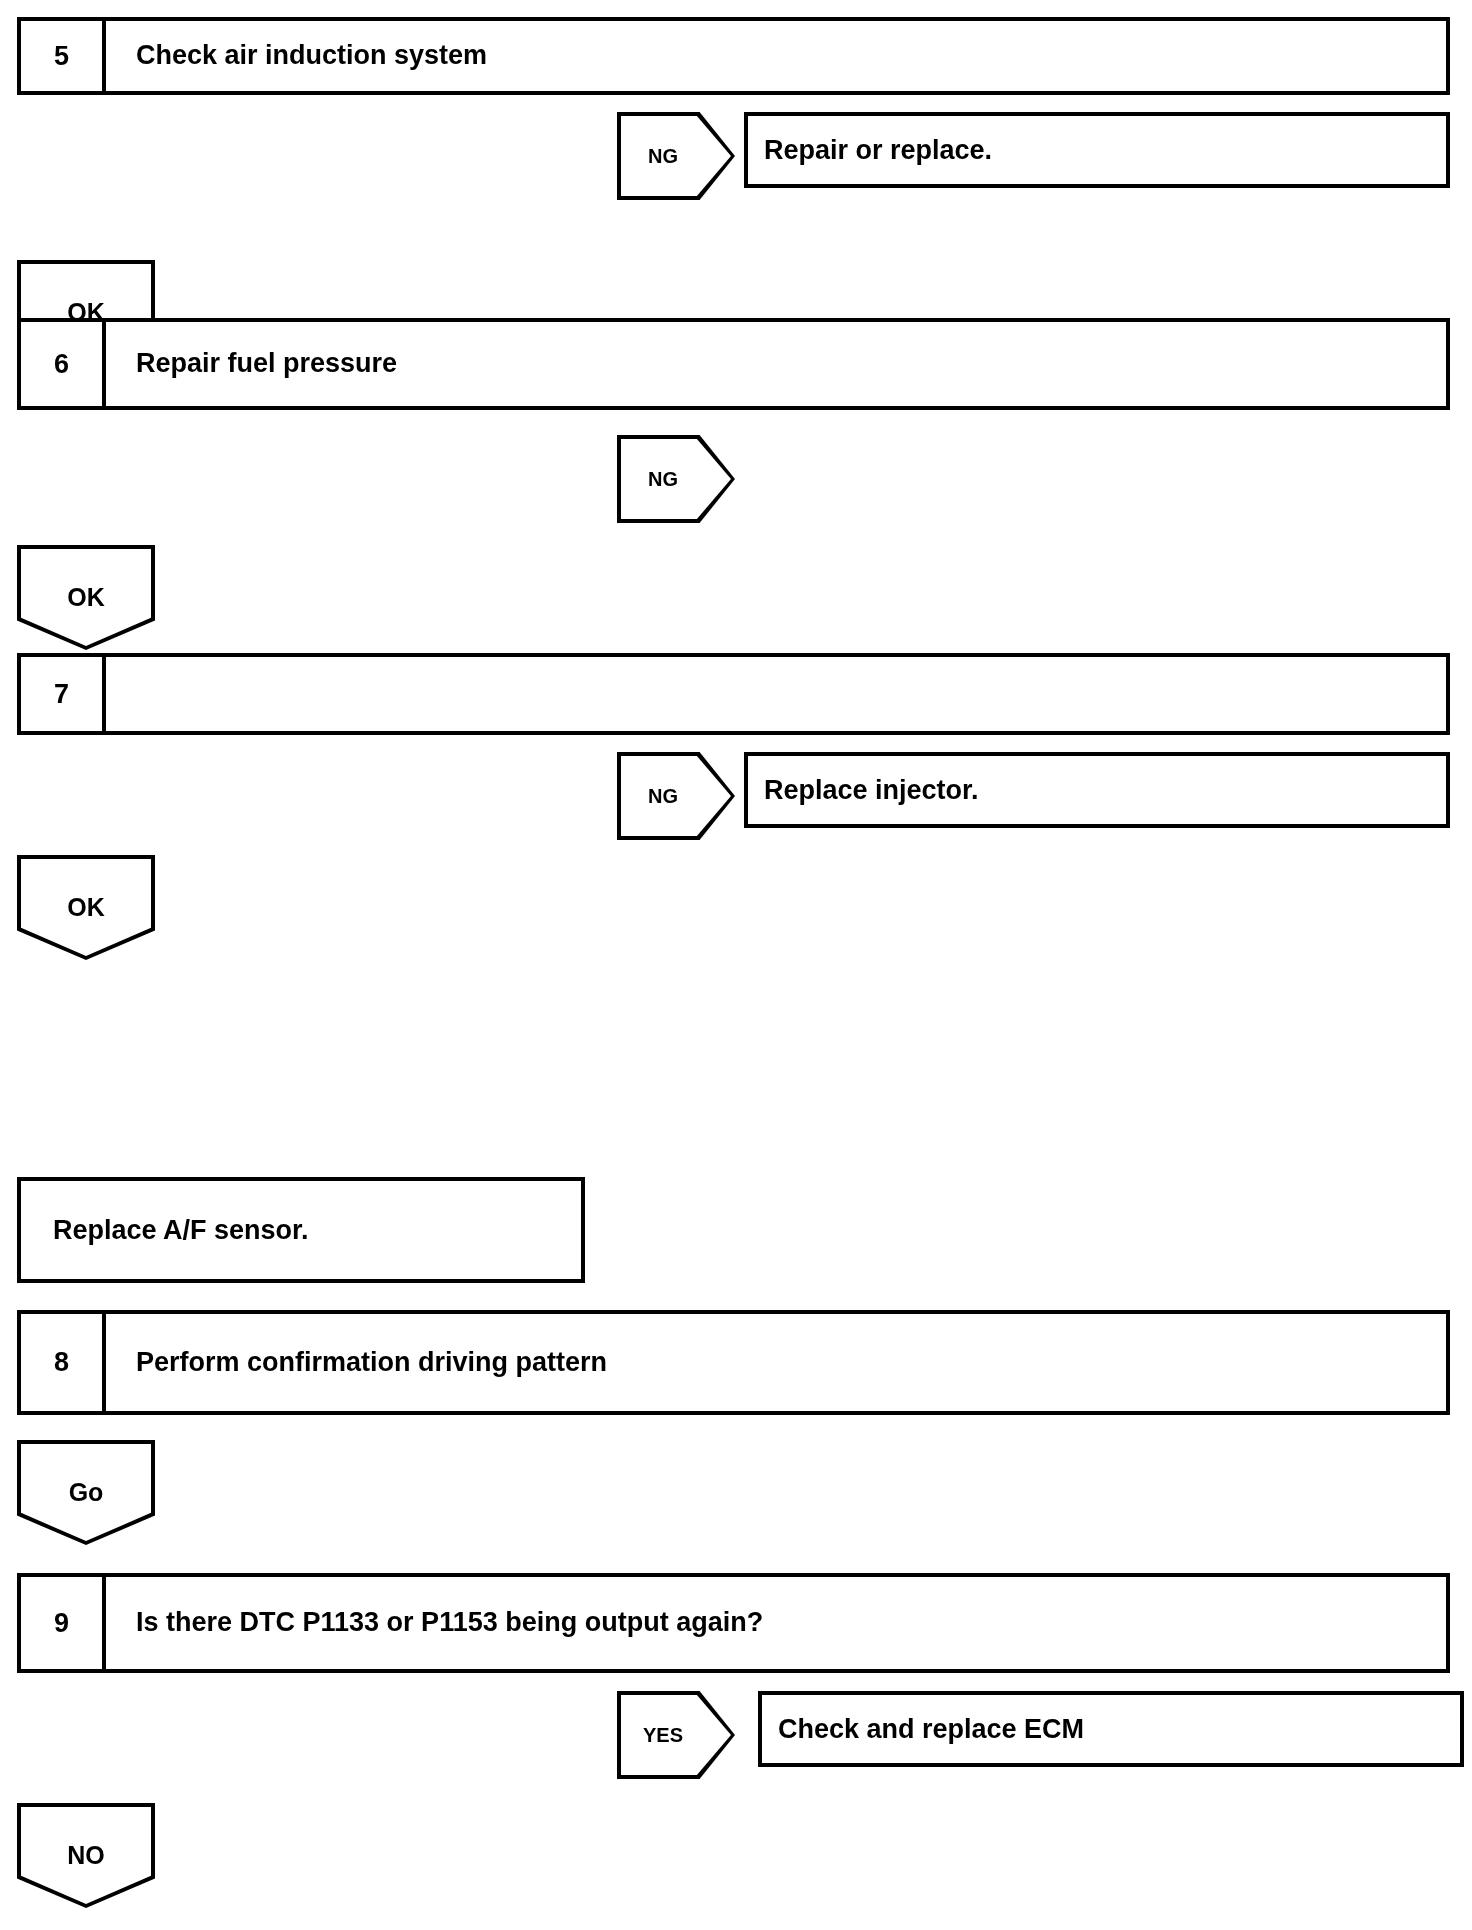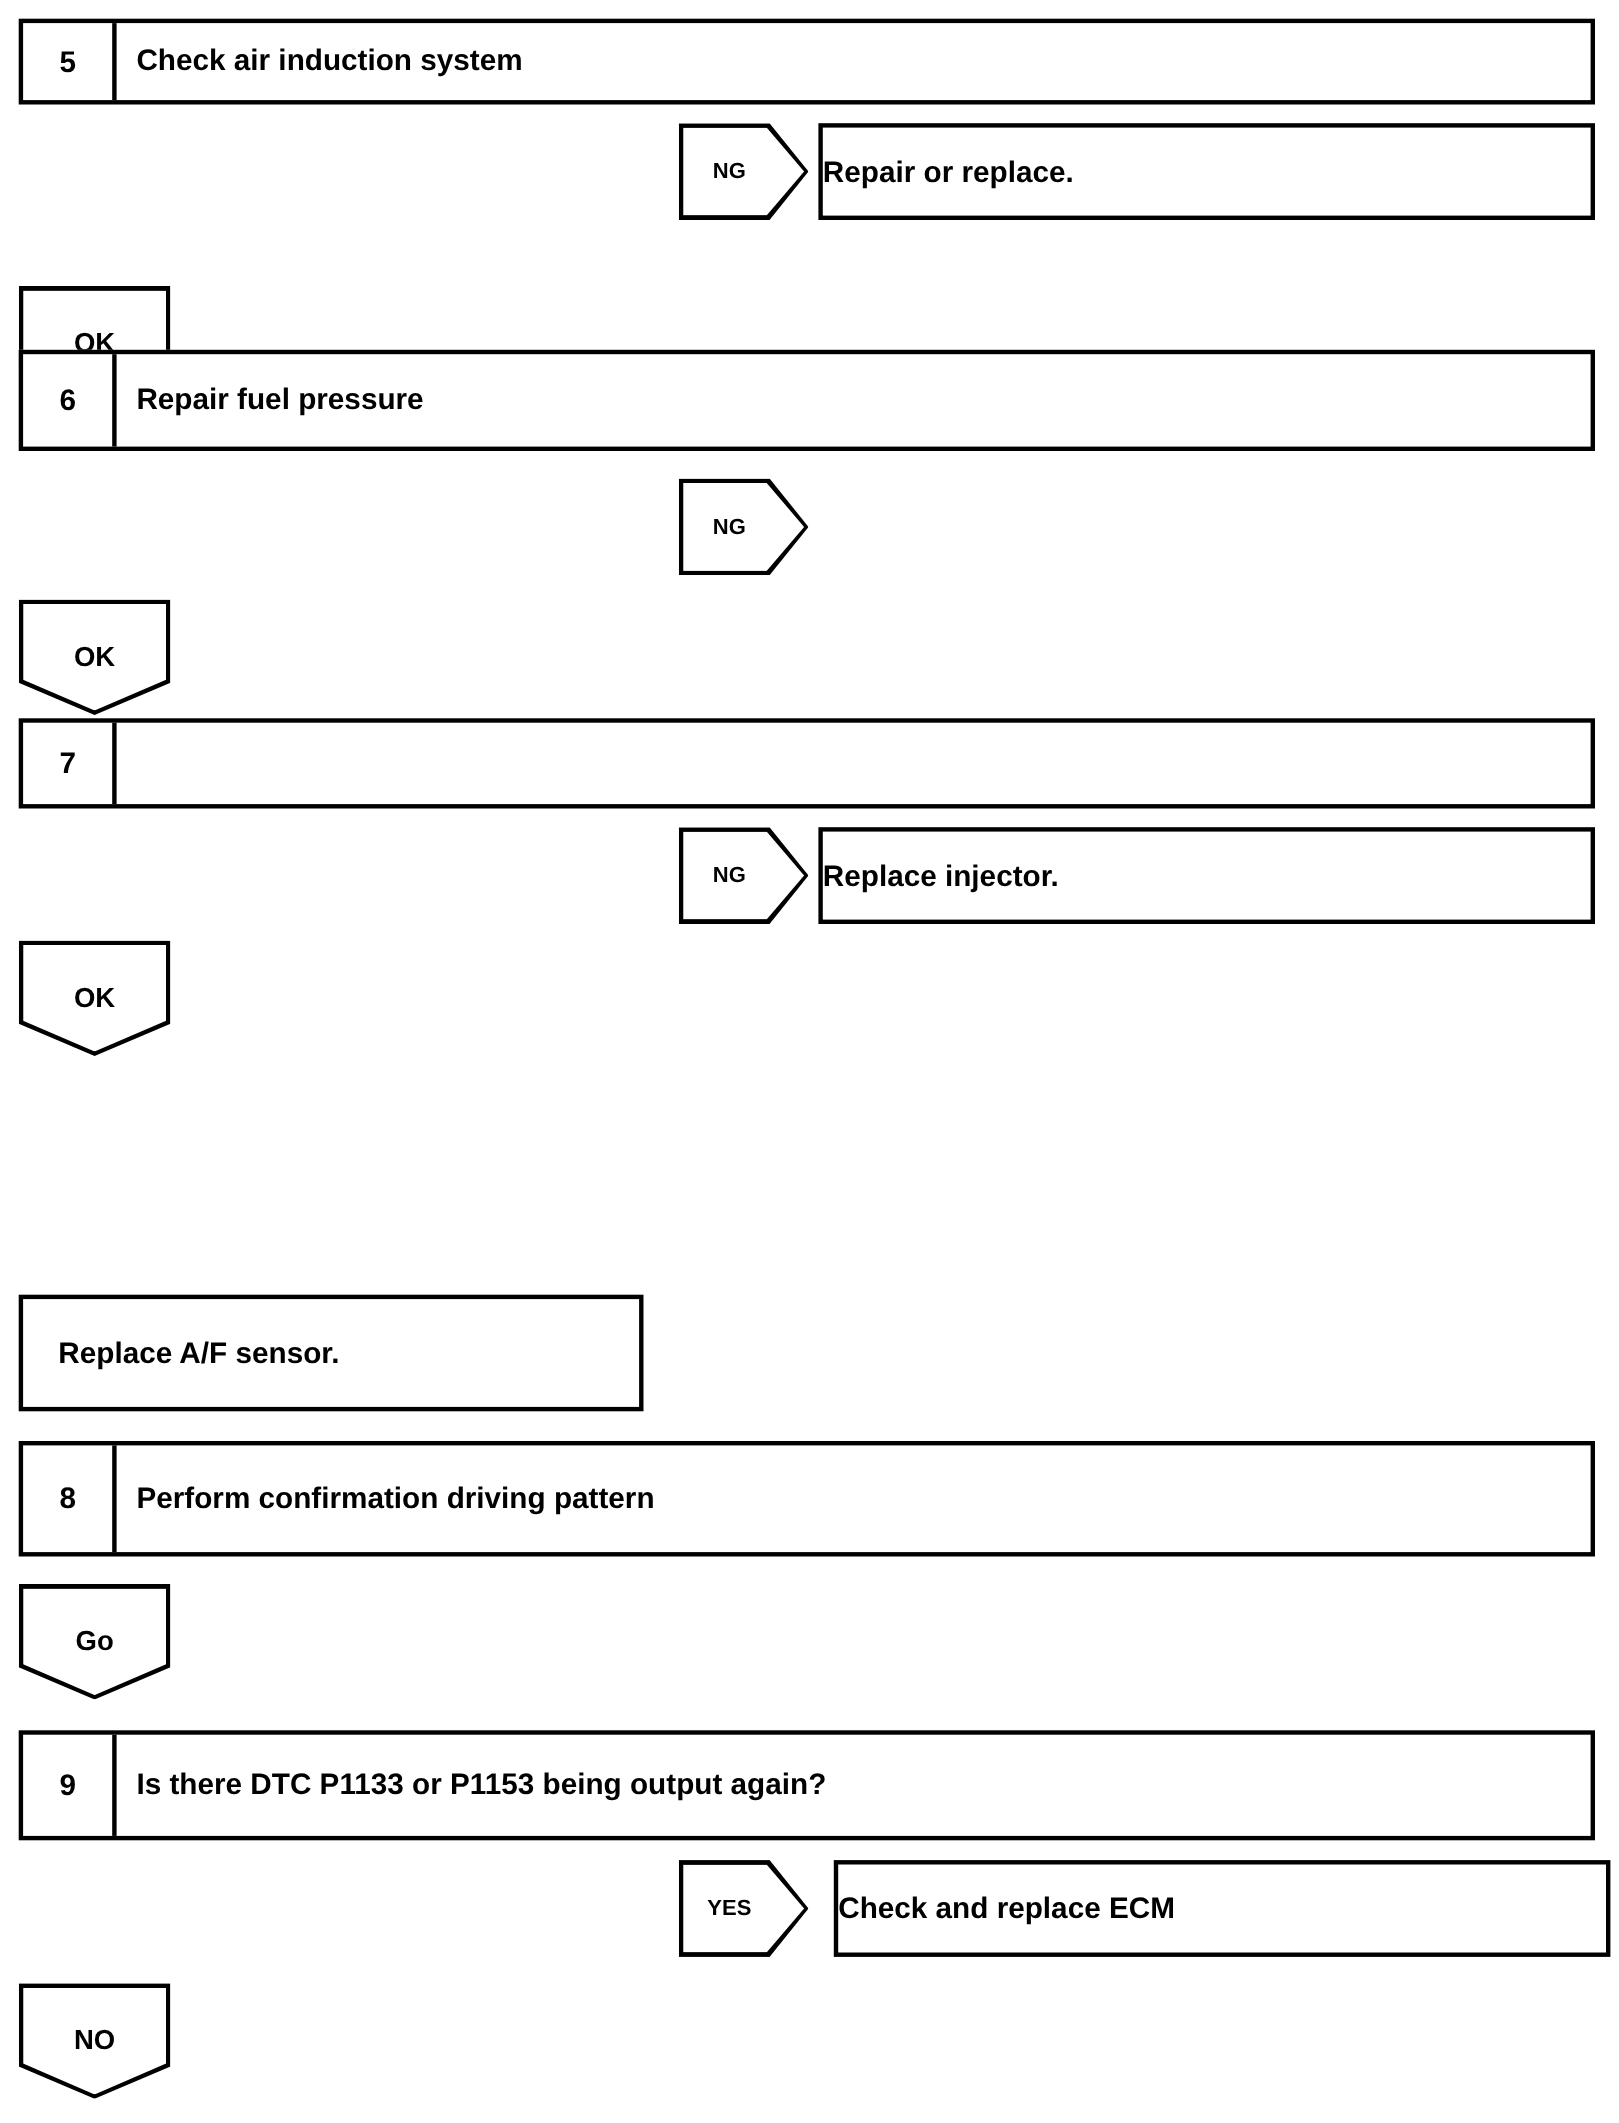--- a/index.html
+++ b/index.html
@@ -39,20 +39,21 @@
   }
   .step-text{
     flex:1;
     display:flex;
     align-items:center;
     padding-left:18px;
     font-size:27px;
     font-weight:bold;
     color:#000;
     line-height:1.18;
+    margin-left:12px;
   }
 
   
   .plain-box{
     position:absolute;
     box-sizing:border-box;
     border:4px solid #000;
     background:#fff;
     display:flex;
     align-items:center;
@@ -98,23 +99,24 @@
     font-size:20px;
     font-weight:bold;
     color:#000;
   }
   .branch-box{
     position:absolute;
     top:0;
     box-sizing:border-box;
     border:4px solid #000;
     background:#fff;
-    height:88px;
-    display:flex;
-    align-items:center;
+    height:76px;
+    display:flex;
+    align-items:center;
+    padding-left:16px;
     font-size:27px;
     font-weight:bold;
     color:#000;
     line-height:1.2;
   }
 
   
   .down-arrow{
     position:absolute;
     width:138px;

